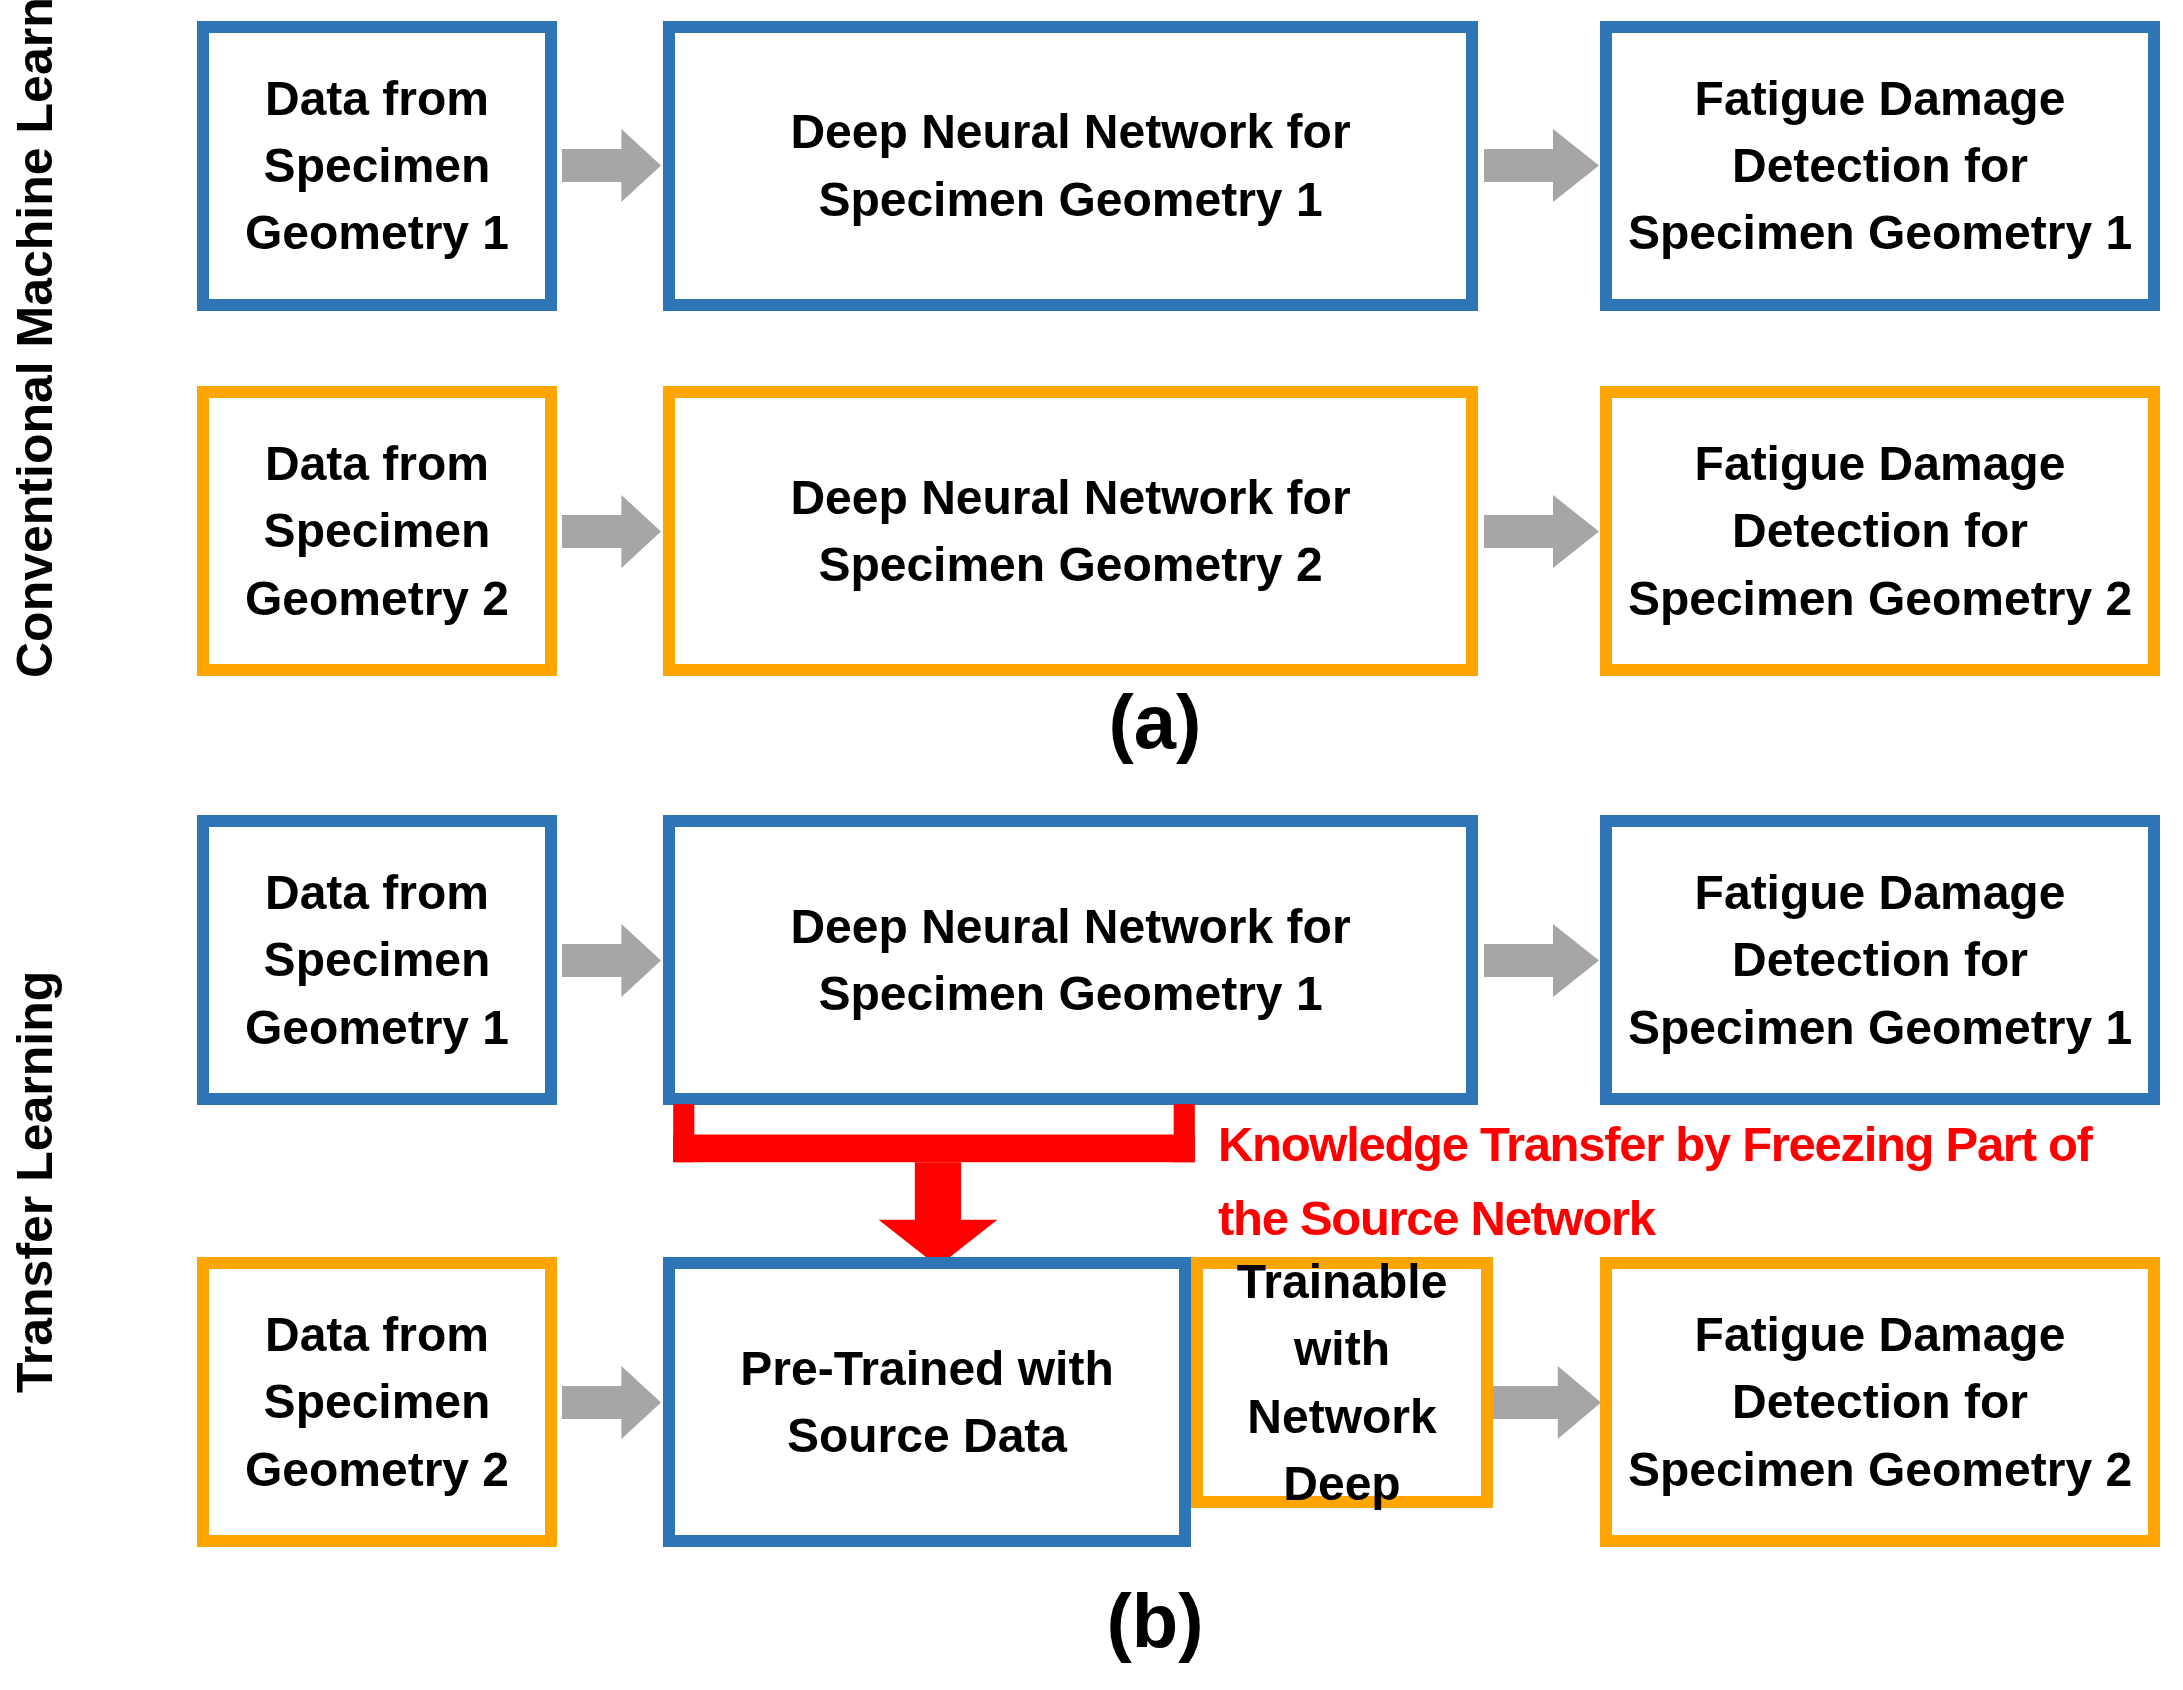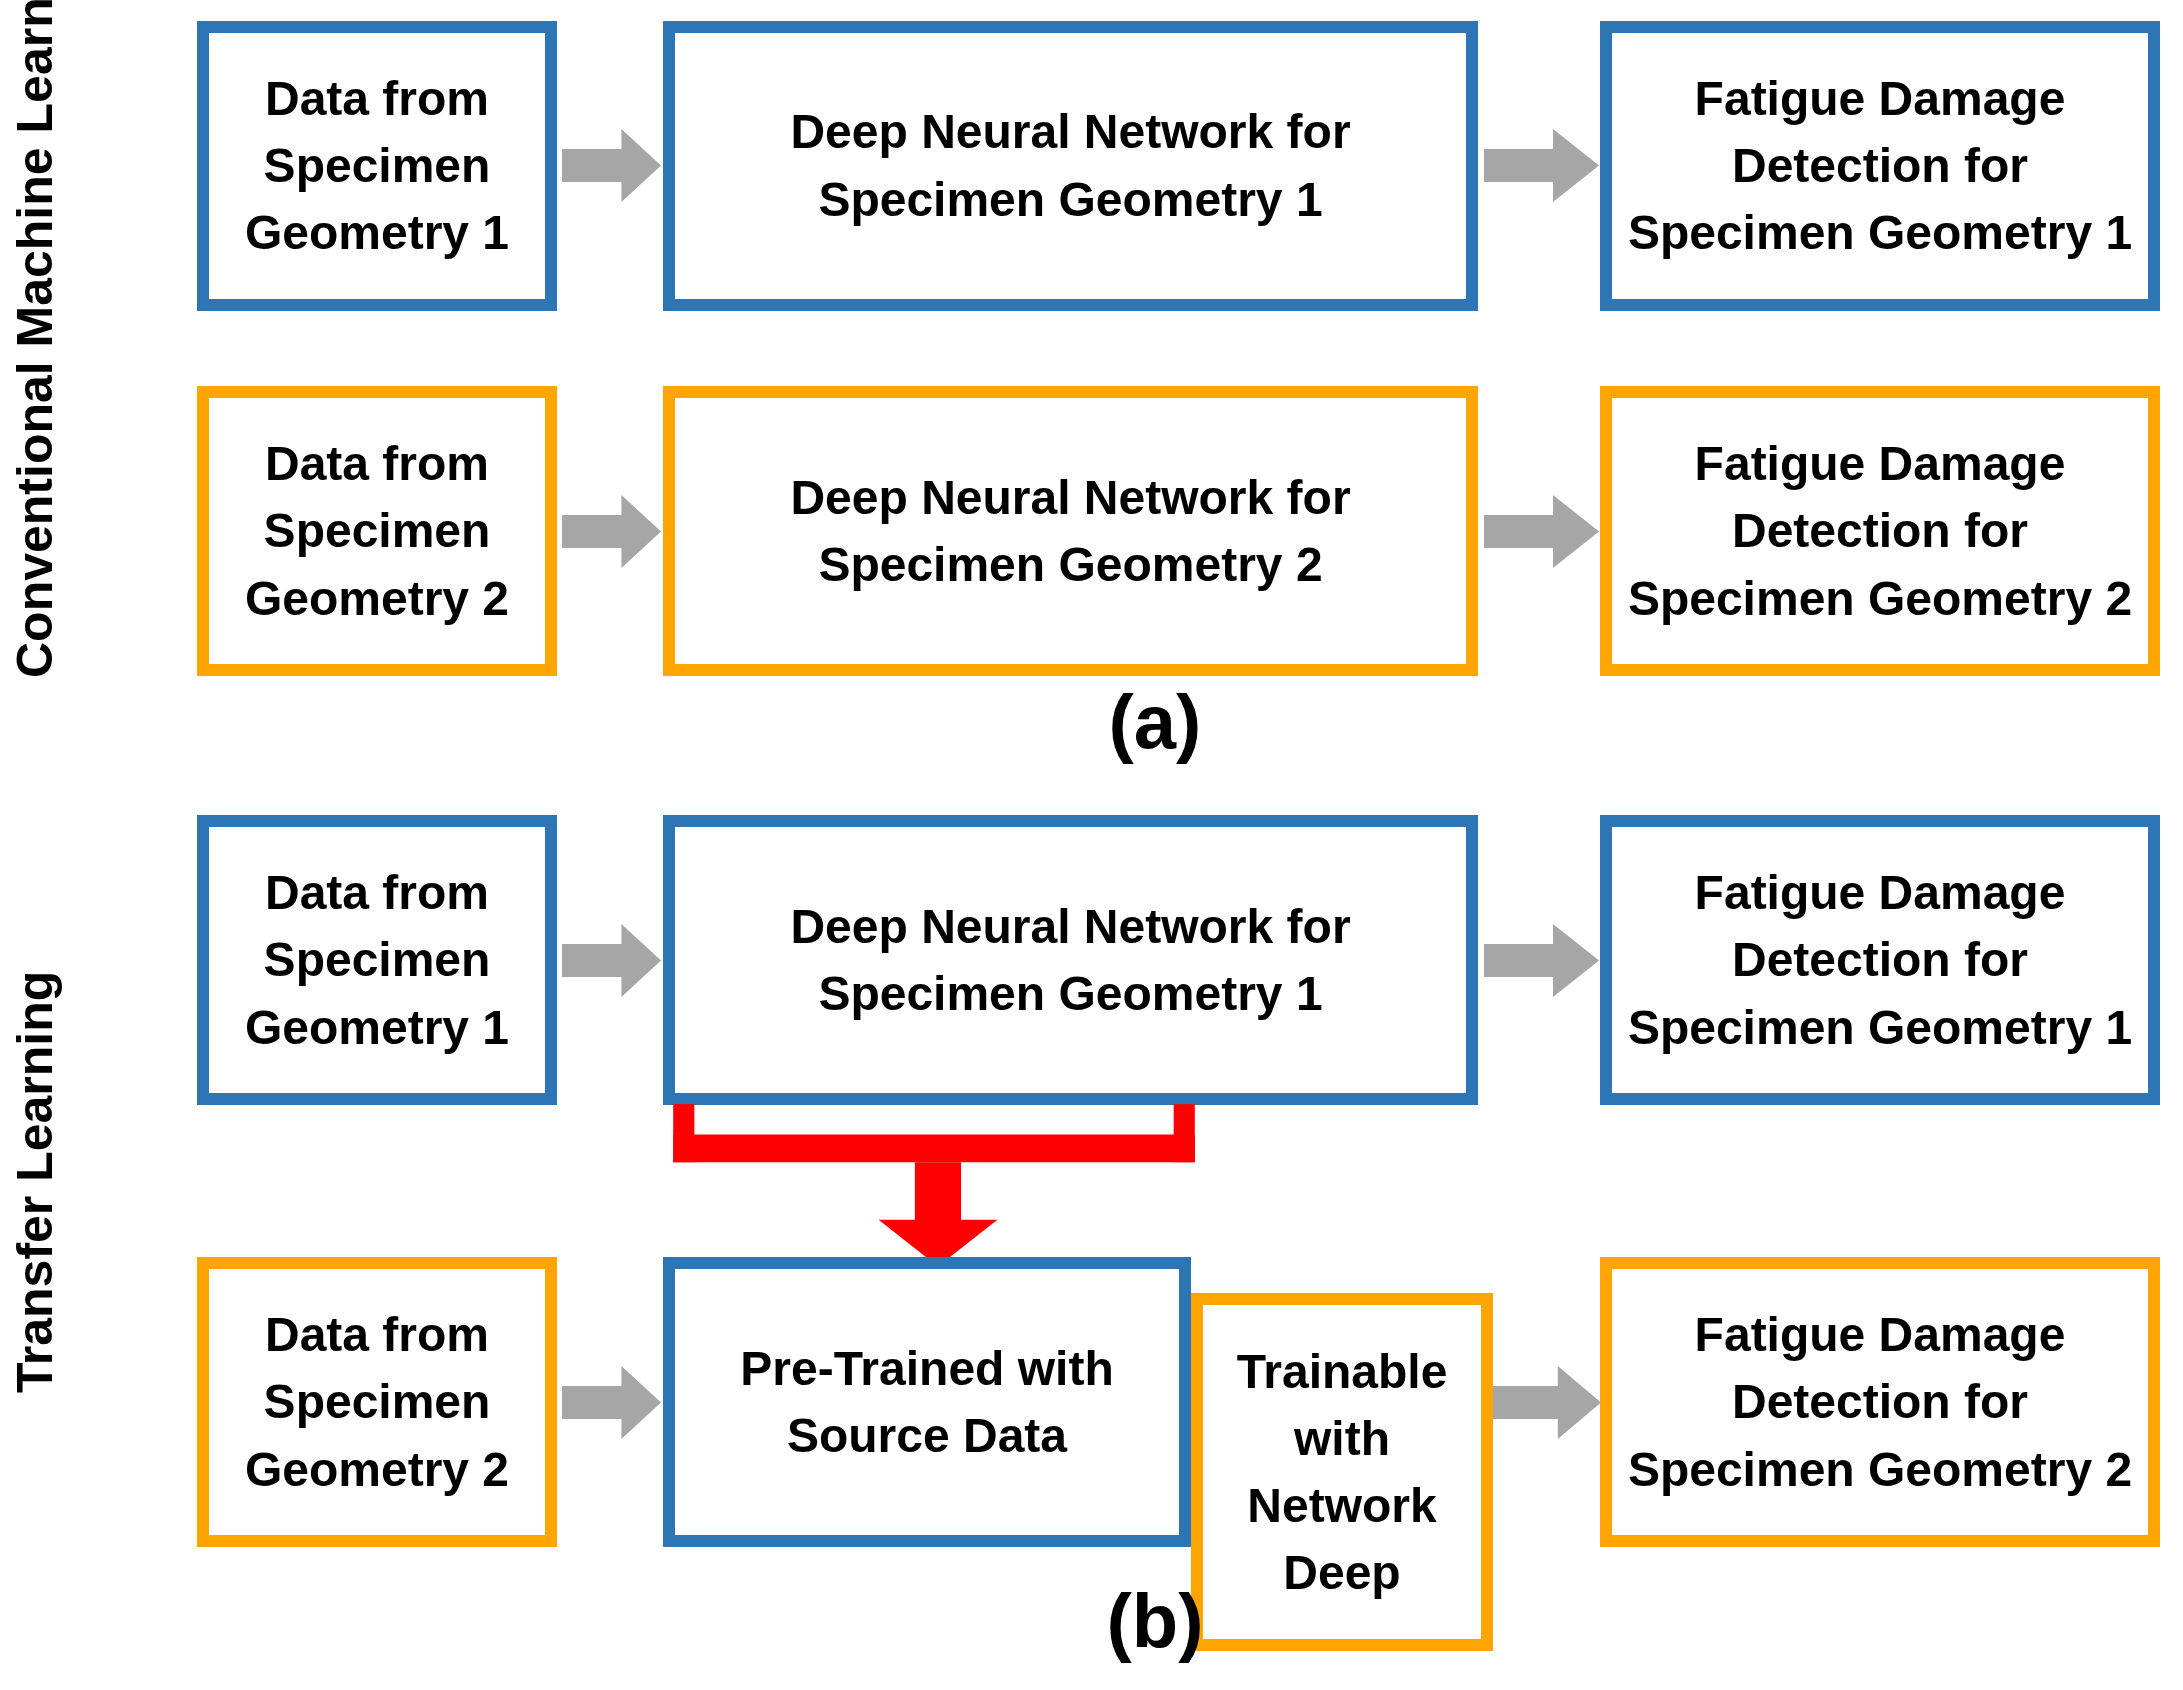--- a/index.html
+++ b/index.html
@@ -138,35 +138,39 @@
   </div>
 
   <svg class="arrow" style="left:660px;top:1104px;" width="548" height="164" viewBox="0 0 830 248">
     <rect x="20" y="0" width="32" height="88" fill="#FF0000"></rect>
     <rect x="778" y="0" width="32" height="88" fill="#FF0000"></rect>
     <rect x="20" y="46" width="790" height="42" fill="#FF0000"></rect>
     <rect x="386" y="88" width="70" height="92" fill="#FF0000"></rect>
     <polygon points="331,175 511,175 421,246" fill="#FF0000"></polygon>
   </svg>
 
+  <div class="annotation">
+    <span>Knowledge Transfer by Freezing Part of</span>
+    <span>the Source Network</span>
+  </div>
 
   <div class="box orange" style="left:197px;top:1257px;width:360px;height:290px;">
     <div class="box-text">
       <span>Data from</span>
       <span>Specimen</span>
       <span>Geometry 2</span>
     </div>
   </div>
   <div class="box blue" style="left:663px;top:1257px;width:528px;height:290px;align-items:center;">
     <div class="box-text">
       <span>Pre-Trained with</span>
       <span>Source Data</span>
     </div>
   </div>
-  <div class="box orange" style="left:1191px;top:1257px;width:302px;height:358px;margin-top:36px;">
+  <div class="box orange" style="left:1191px;top:1257px;width:302px;height:251px;">
     <div class="box-text">
       <span>Trainable</span>
       <span>with</span>
       <span>Network</span>
       <span>Deep</span>
     </div>
   </div>
   <div class="box orange" style="left:1600px;top:1257px;width:560px;height:290px;">
     <div class="box-text">
       <span>Fatigue Damage</span>

